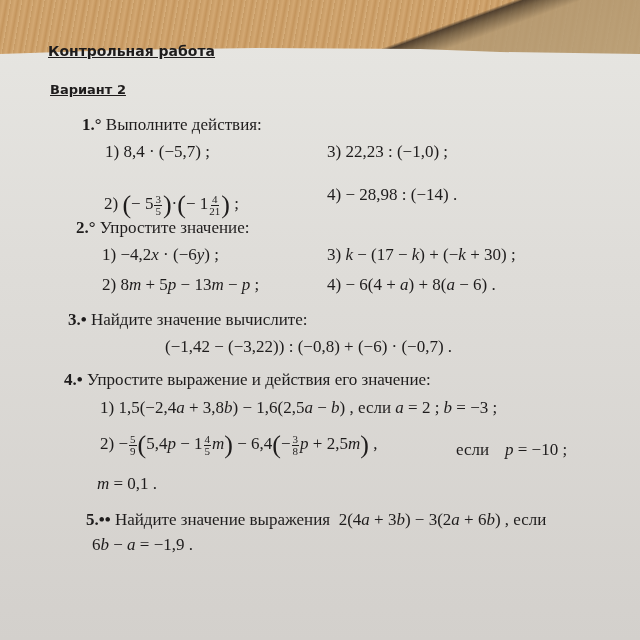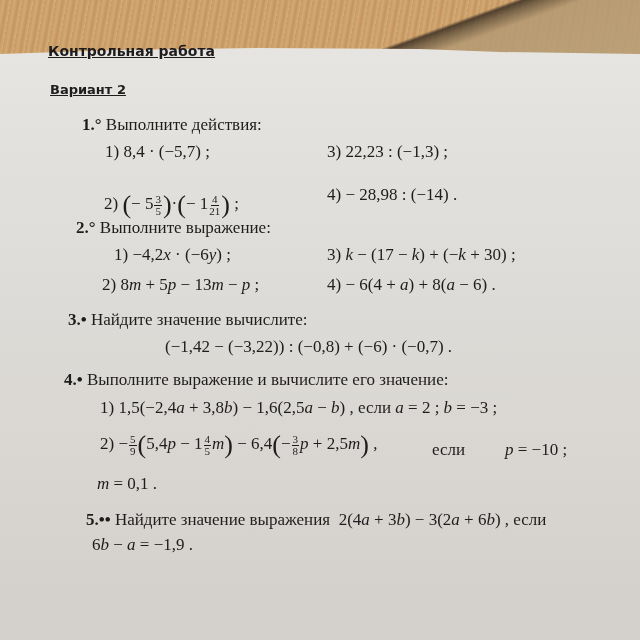--- a/index.html
+++ b/index.html
@@ -60,32 +60,32 @@
   <span><span class="big">(</span>− 5<span class="frac">
         <span class="n">3</span>
         <span>5</span>
       </span><span class="big">)</span>·<span class="big">(</span>− 1<span class="frac">
         <span class="n">4</span>
         <span>21</span>
       </span><span class="big">)</span> ;</span>
 </div>
 <div class="line" style="left:327px; top:142px;">
   <span>3)</span>
-  <span>22,23 : (−1,3) ;</span>
+  <span>22,23 : (−1,0) ;</span>
 </div>
 <div class="line" style="left:327px; top:177px;margin-top:8px;">
   <span>4)</span>
   <span>− 28,98 : (−14) .</span>
 </div>
 
 <div class="line" style="left:76px; top:218px;">
   <span class="num">2.°</span>
-  <span class="heading">Выполните выражение:</span>
+  <span class="heading">Упростите значение:</span>
 </div>
-<div class="line" style="left:114px; top:245px;">
+<div class="line" style="left:102px; top:245px;">
   <span>1)</span>
   <span>−4,2<i>x</i> · (−6<i>y</i>) ;</span>
 </div>
 <div class="line" style="left:102px; top:275px;">
   <span>2)</span>
   <span>8<i>m</i> + 5<i>p</i> − 13<i>m</i> − <i>p</i> ;</span>
 </div>
 <div class="line" style="left:327px; top:245px;">
   <span>3)</span>
   <span><i>k</i> − (17 − <i>k</i>) + (−<i>k</i> + 30) ;</span>
@@ -96,40 +96,40 @@
 </div>
 
 <div class="line" style="left:68px; top:310px;">
   <span class="num">3.•</span>
   <span class="heading">Найдите значение вычислите:</span>
 </div>
 <div class="line" style="left:165px; top:337px;">(−1,42 − (−3,22)) : (−0,8) + (−6) · (−0,7) .</div>
 
 <div class="line" style="left:64px; top:370px;">
   <span class="num">4.•</span>
-  <span class="heading">Выполните выражение и вычислите его значение:</span>
+  <span class="heading">Упростите выражение и действия его значение:</span>
 </div>
 <div class="line" style="left:100px; top:398px;">
   <span>1)</span>
   <span>1,5(−2,4<i>a</i> + 3,8<i>b</i>) − 1,6(2,5<i>a</i> − <i>b</i>) , если <i>a</i> = 2 ; <i>b</i> = −3 ;</span>
 </div>
 <div class="line" style="left:100px; top:432px;">
   <span>2)</span>
   <span>−<span class="frac">
         <span class="n">5</span>
         <span>9</span>
       </span><span class="big">(</span>5,4<i>p</i> − 1<span class="frac">
         <span class="n">4</span>
         <span>5</span>
       </span><i>m</i><span class="big">)</span> − 6,4<span class="big">(</span>−<span class="frac">
         <span class="n">3</span>
         <span>8</span>
       </span><i>p</i> + 2,5<i>m</i><span class="big">)</span> ,</span>
 </div>
-<div class="line" style="left:432px; top:440px;text-align:right;">если</div>
+<div class="line" style="left:456px; top:440px;text-align:right;">если</div>
 <div class="line" style="left:505px; top:440px;"><i>p</i> = −10 ;</div>
 <div class="line" style="left:97px; top:474px;"><i>m</i> = 0,1 .</div>
 
 <div class="line" style="left:58px; top:510px;margin-left:28px;">
   <span class="num">5.••</span>
   <span class="heading">Найдите значение выражения</span>
   <span>&nbsp;2(4<i>a</i> + 3<i>b</i>) − 3(2<i>a</i> + 6<i>b</i>) , если</span>
 </div>
 <div class="line" style="left:92px; top:535px;">6<i>b</i> − <i>a</i> = −1,9 .</div>
 

